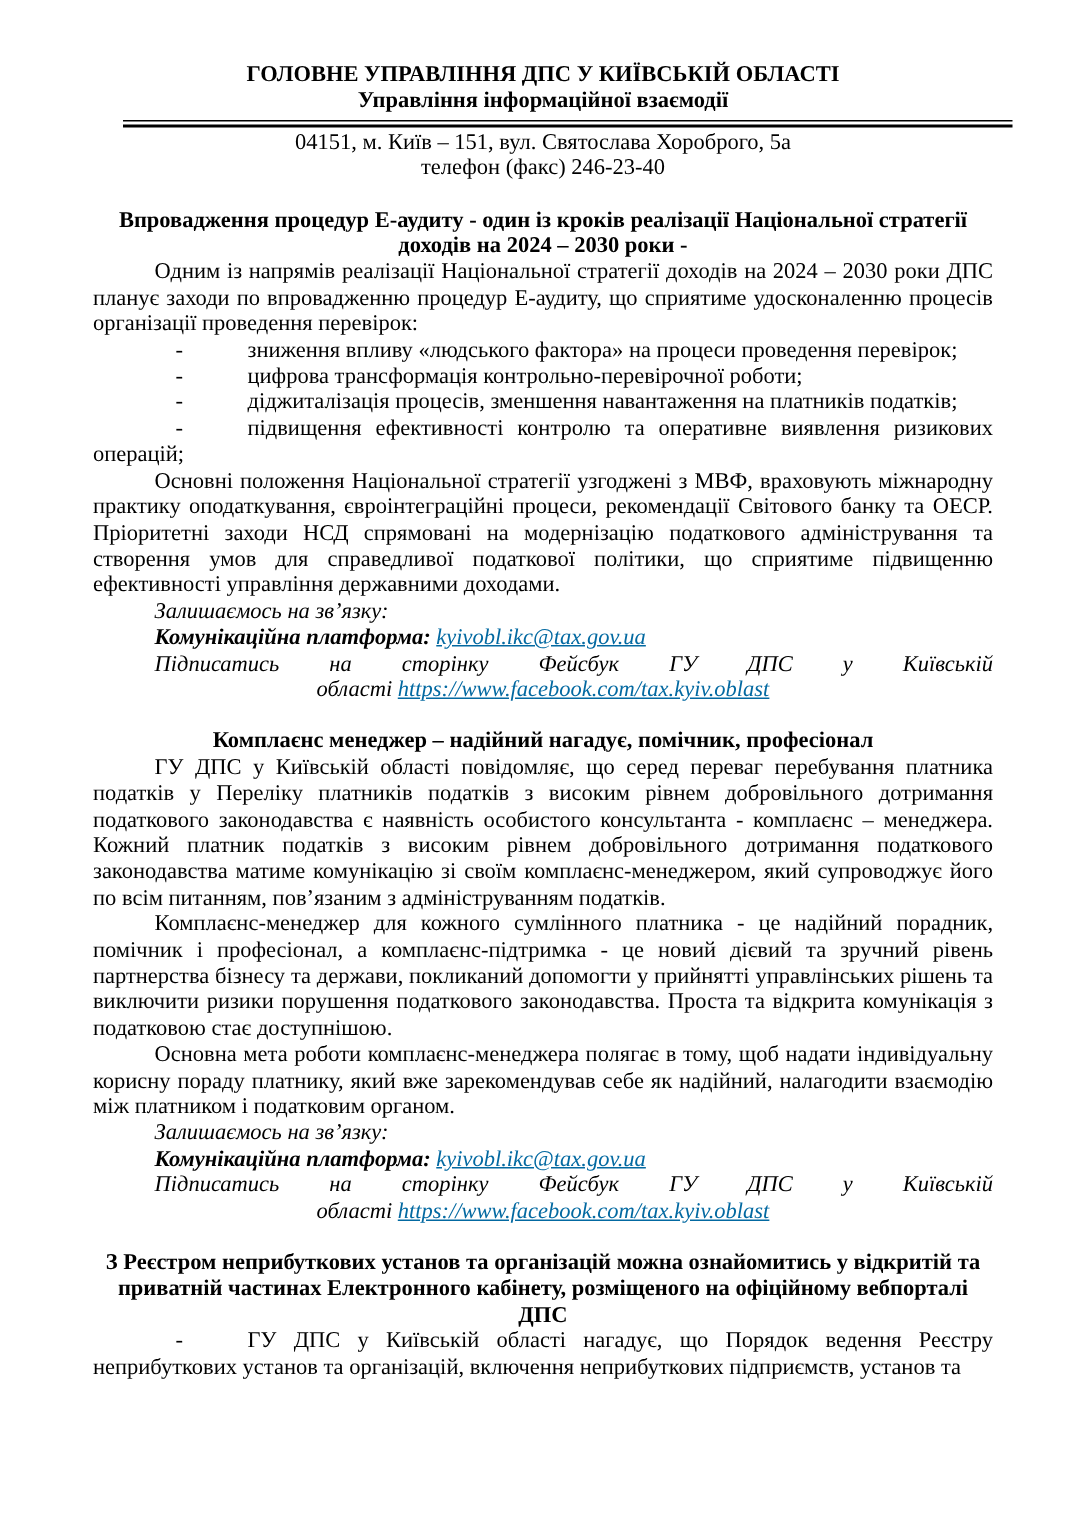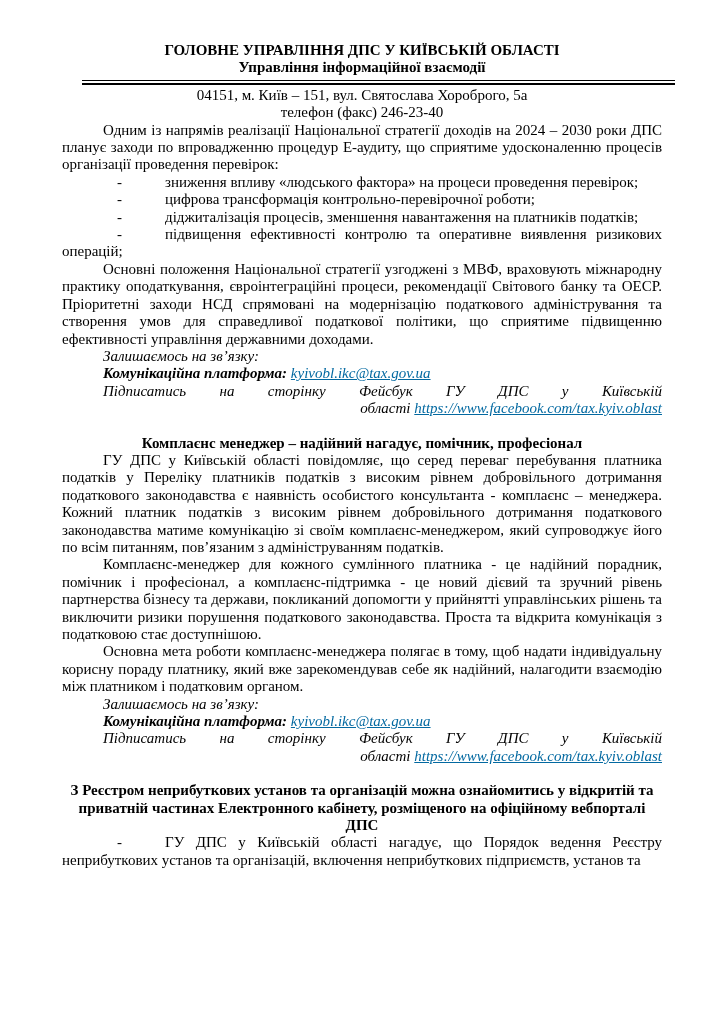--- a/index.html
+++ b/index.html
@@ -34,36 +34,37 @@
   }
   .bullet { text-indent:55px; }
   .tab { display:inline-block; width:43px; }
   a.link { color:#0369a1; text-decoration:underline; cursor:pointer; }
   .fj {
     display:block;
     text-align:justify;
     text-align-last:justify;
     text-indent:41px;
   }
-  .fline2 { display:block; text-align:right; }
+  .fline2 { display:block; text-align:center; }
 </style>
 </head>
 <body>
 
 <div class="page">
 
   <div>
     <p class="center bold">ГОЛОВНЕ УПРАВЛІННЯ ДПС У КИЇВСЬКІЙ ОБЛАСТІ</p>
     <p class="center bold">Управління інформаційної взаємодії</p>
     <div class="rule"></div>
     <p class="center">04151, м. Київ – 151, вул. Святослава Хороброго, 5а</p>
     <p class="center">телефон (факс) 246-23-40</p>
   </div>
 
   <div>
+    <p class="sec-title">Впровадження процедур Е-аудиту - один із кроків  реалізації Національної стратегії доходів на 2024 – 2030 роки -</p>
     <p class="indent">Одним із напрямів реалізації Національної стратегії доходів на 2024 – 2030 роки ДПС планує заходи по впровадженню процедур Е-аудиту, що сприятиме удосконаленню процесів організації проведення перевірок:</p>
 
     <p class="bullet"><span>-</span><span class="tab"></span><span>зниження впливу «людського фактора» на процеси проведення перевірок;</span></p>
     <p class="bullet"><span>-</span><span class="tab"></span><span>цифрова трансформація контрольно-перевірочної роботи;</span></p>
     <p class="bullet"><span>-</span><span class="tab"></span><span>діджиталізація процесів, зменшення навантаження  на платників податків;</span></p>
     <p class="bullet"><span>-</span><span class="tab"></span><span>підвищення ефективності контролю та оперативне виявлення ризикових операцій;</span></p>
 
     <p class="indent">Основні положення Національної стратегії узгоджені з МВФ, враховують міжнародну практику оподаткування, євроінтеграційні процеси, рекомендації Світового банку та ОЕСР. Пріоритетні заходи НСД спрямовані на модернізацію податкового адміністрування та створення умов для справедливої податкової політики, що сприятиме підвищенню ефективності управління державними доходами.</p>
 
     <p class="indent italic">Залишаємось на зв’язку:</p>

